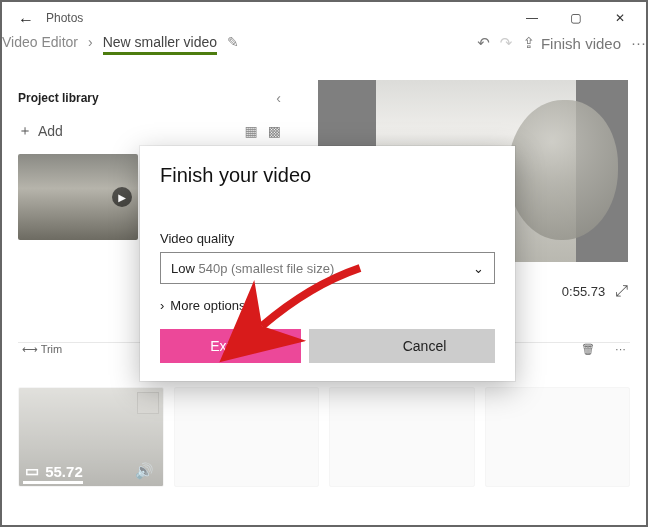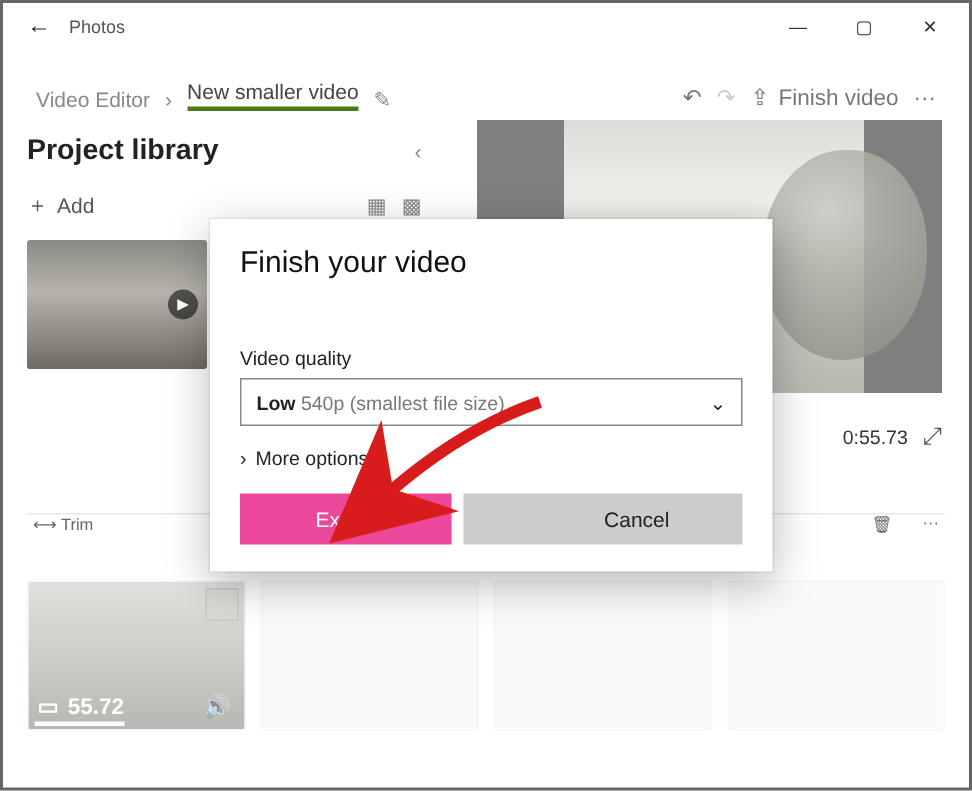--- a/index.html
+++ b/index.html
@@ -2,29 +2,29 @@
 <html><head>
 <meta charset="utf-8">
 <style>
   * { box-sizing: border-box; margin: 0; padding: 0; font-family: "Segoe UI", Arial, sans-serif; }
   body { width: 648px; height: 527px; overflow: hidden; position: relative; background: #fff; border: 2px solid #666; }
   .titlebar { height: 32px; display: flex; align-items: center; padding: 0 4px; }
   .titlebar .back { width: 40px; text-align: center; font-size: 16px; color: #222; }
   .titlebar .app-title { font-size: 12px; color: #555; flex: 0 0 auto; }
   .titlebar .spacer { flex: 1; }
   .win-btn { width: 44px; height: 30px; display:flex; align-items:center; justify-content:center; font-size:12px; color:#333; }
-  .subhead { height: 40px; display: flex; align-items: flex-end; padding: 0 22px; gap: 10px; color:#888; font-size:14px; }
+  .subhead { height: 40px; display: flex; align-items: flex-start; padding: 0 0; gap: 10px; color:#888; font-size:14px; }
   .subhead .proj { color:#444; border-bottom:3px solid #4d7c0f; padding-bottom:2px; }
   .subhead .sp { flex:1; }
   .subhead .tool { color:#777; font-size:15px; display:flex; align-items:center; gap:6px; }
   .subhead .tool.dis { color:#ccc; }
   .content { display:flex; height: 260px; }
   .left { width: 295px; padding: 10px 16px; }
   .lib-head { display:flex; align-items:center; justify-content:space-between; margin: 6px 0 16px; }
-  .lib-head h3 { font-weight:600; font-size:19px; color:#222; }
+  .lib-head h3 { font-weight:600; font-size:12px; color:#222; }
   .lib-head .collapse { color:#888; font-size:14px; }
   .addrow { display:flex; align-items:center; gap:8px; margin-bottom:14px; }
   .add { color:#555; font-size:14px; display:flex; align-items:center; gap:6px; }
   .viewicons { margin-left:auto; display:flex; gap:10px; color:#888; font-size:14px; }
   .thumb { width:120px; height:86px; background:linear-gradient(#8a8a84,#b6b4ab 40%, #6d6b62); position:relative; border-radius:2px; }
   .thumb .play { position:absolute; right:6px; top:50%; transform:translateY(-50%); width:20px; height:20px; border-radius:50%; background:rgba(0,0,0,.55); display:flex; align-items:center; justify-content:center; color:#fff; font-size:10px;}
   .right { flex:1; padding: 6px 18px 0 0; position:relative;}
   .preview { width:310px; height:182px; background:#7f7f7f; margin-left:auto; position:relative; overflow:hidden;}
   .preview .frame { position:absolute; left:58px; top:0; width:200px; height:182px; background:linear-gradient(#dcdcd9,#f0efec 30%, #cfcec8 55%, #b9b8b0); }
   .preview .tree { position:absolute; right:10px; top:20px; width:110px; height:140px; background: radial-gradient(circle at 40% 30%, #c8c7c0 0%, #aeada5 40%, #8b8a82 100%); border-radius:50% 46% 50% 48%; opacity:.82;}
@@ -41,21 +41,21 @@
   .clip.full .dur { position:absolute; left:6px; bottom:6px; color:#fff; font-size:15px; font-weight:600; display:flex; align-items:center; gap:6px;}
   .clip.full .spk { position:absolute; right:8px; bottom:6px; color:#fff; font-size:15px;}
   .clip.full .bar { position:absolute; left:4px; bottom:2px; width:60px; height:3px; background:#fff;}
 
   
   .scrim { position:absolute; inset:0; background:rgba(255,255,255,0); }
   .dialog { position:absolute; left:138px; top:144px; width:375px; background:#fff; box-shadow: 0 8px 28px rgba(0,0,0,.28), 0 0 0 1px rgba(0,0,0,.06); padding: 18px 20px 18px; }
   .dialog h2 { font-size:20px; font-weight:400; color:#111; }
   .dialog label { font-size:13px; color:#222; display:block; margin-bottom:6px;margin-top:44px;}
   .dialog .select { border:1px solid #888; height:32px; display:flex; align-items:center; padding:0 10px; font-size:13px; color:#222; justify-content:space-between;}
-  .dialog .select .qual b { font-weight:700; }
+  .dialog .select .qual b { font-weight:400; }
   .dialog .select .qual span { color:#777; }
   .dialog .more { display:flex; align-items:center; gap:6px; font-size:13px; color:#222; margin:14px 0 16px; }
   .dlg-btns { display:flex; gap:8px;}
   .dlg-btns button { flex:1; height:34px; border:none; font-size:14px; cursor:pointer;}
   .btn-export { background:#ec4899; color:#fff;}
   .btn-cancel { background:#ccc; color:#222;padding-left:45px;}
 
   
   .arrow { position:absolute; left:248px; top:258px; width:120px; height:80px; pointer-events:none; }
   .arrow svg { width:100%; height:100%; overflow:visible; }

